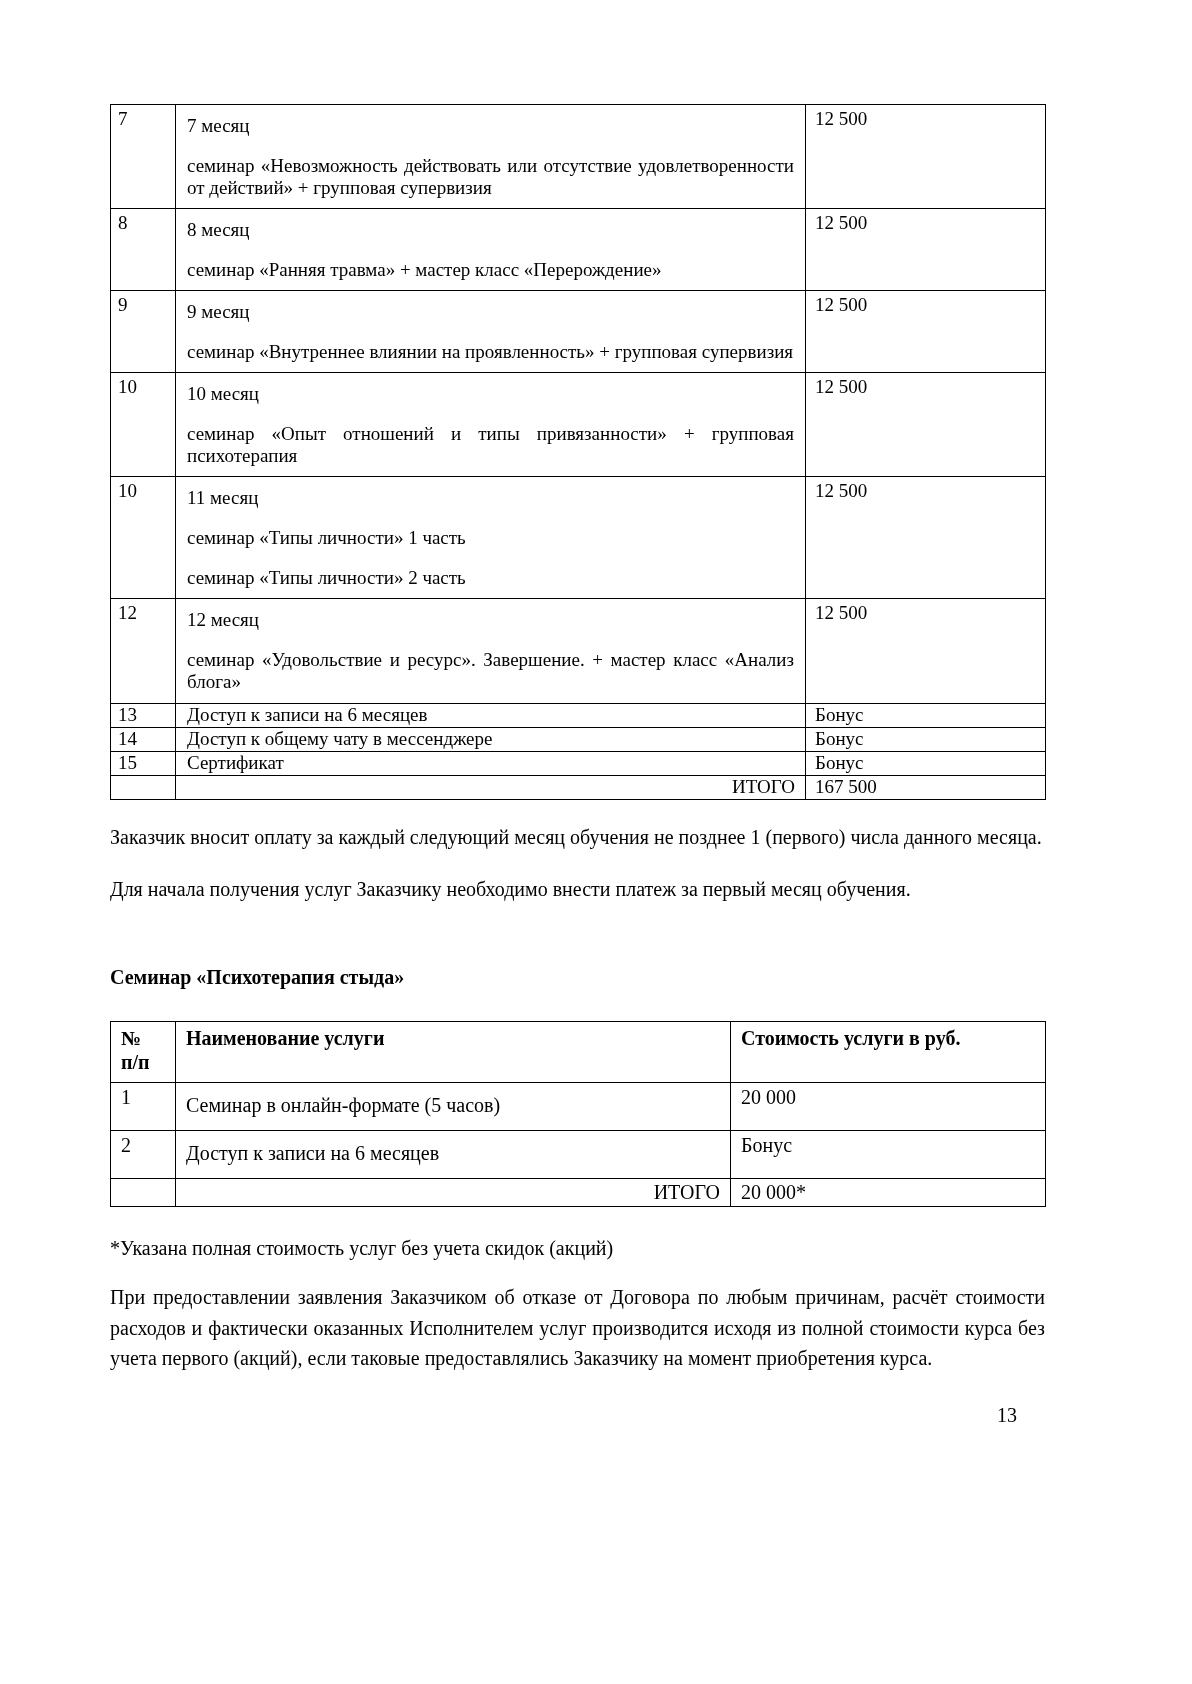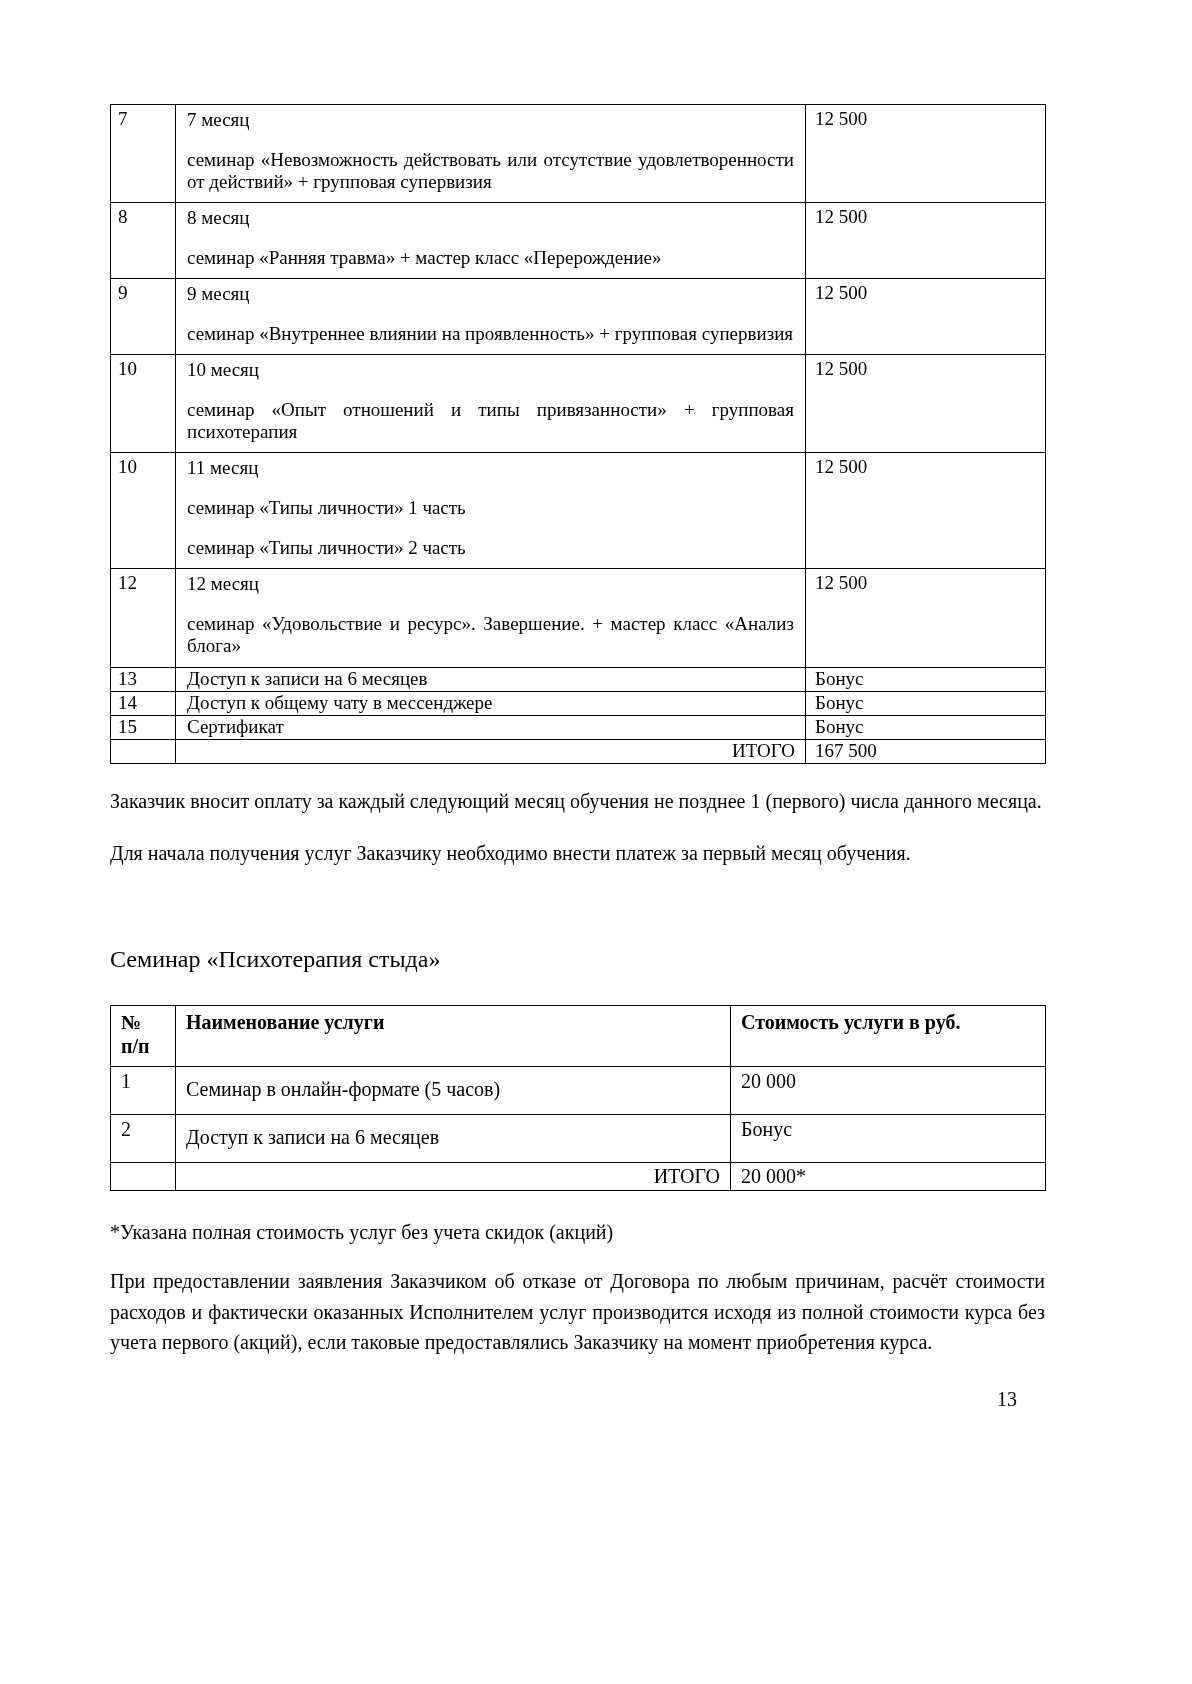--- a/index.html
+++ b/index.html
@@ -20,21 +20,21 @@
   td, th { border: 1px solid #000; vertical-align: top; }
 
   
   .t1 { font-size: 19px; line-height: 1.16; }
   .t1 .c-num   { width: 65px; }
   .t1 .c-desc  { width: 630px; }
   .t1 .c-price { width: 240px; }
   .t1 .num-cell  { padding: 3px 7px; }
   .t1 .desc      { padding: 4px 11px 6px; text-align: justify; }
   .t1 .desc p    { margin: 0 0 18px; }
-  .t1 .desc p:first-child { }
+  .t1 .desc p:first-child { margin-top: 6px; }
   .t1 .desc p:last-child  { margin-bottom: 3px; }
   .t1 .desc p.flush { margin-top: 0; }
   .t1 .price     { padding: 3px 9px; }
   .t1 tr.compact td { padding-top: 0; padding-bottom: 1px; }
   .t1 tr.compact .desc p { margin: 0; }
   .t1 .total-label { text-align: right; padding: 0 10px 1px; }
   .t1 .total-value { padding: 13px 9px 1px; margin-top: 36px; }
 
   
   .t2 { font-size: 20px; line-height: 1.2; margin-top: 28px; }
@@ -43,21 +43,21 @@
   .t2 .c-price { width: 315px; }
   .t2 th { text-align: left; font-weight: bold; padding: 4px 10px 8px; white-space: pre-line; }
   .t2 td { padding: 2px 10px; }
   .t2 tr.data td { height: 48px; }
   .t2 .service   { vertical-align: bottom; padding-bottom: 13px; }
   .t2 .total-label { text-align: right; padding: 1px 10px 2px; }
   .t2 .total-value { padding: 1px 10px 2px; }
 
   
   p.body-par { text-align: justify; line-height: 1.52; margin: 22px 0 0; }
-  h3.section-heading { font-size: 24px; font-weight: normal; margin: 78px 0 32px; }
+  h3.section-heading { font-size: 20px; font-weight: bold; margin: 62px 0 32px; }
   p.note-par { margin: 30px 0 4px; }
   .page-number { text-align: right; margin-top: 30px; padding-right: 28px; }
 </style>
 </head>
 <body>
 
 <table class="t1">
   <colgroup>
       <col class="c-num">
       <col class="c-desc">

